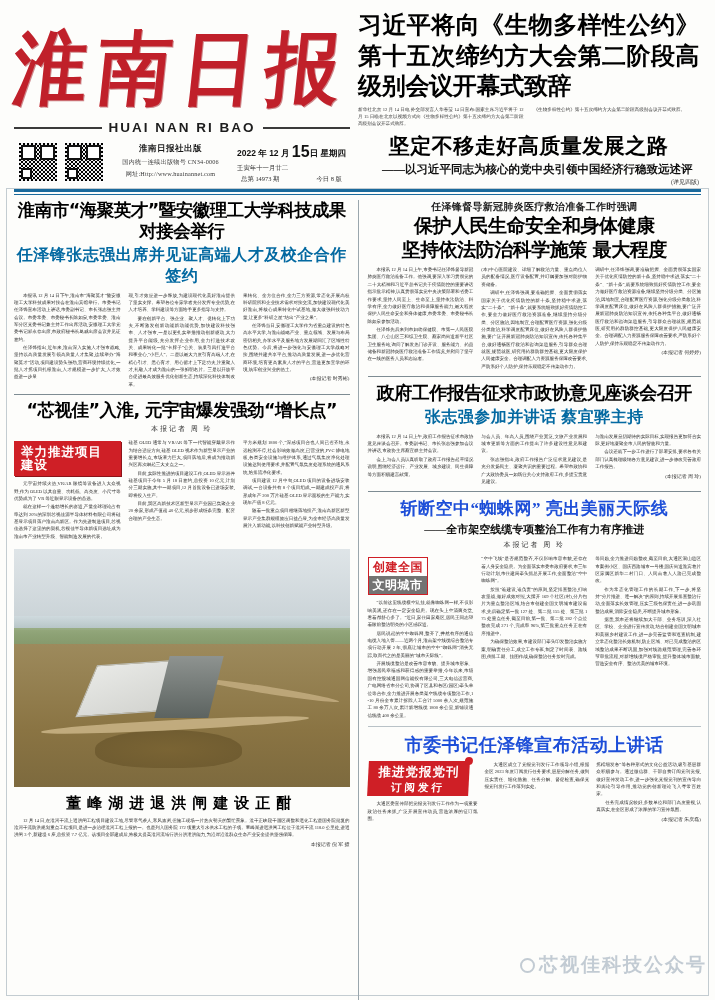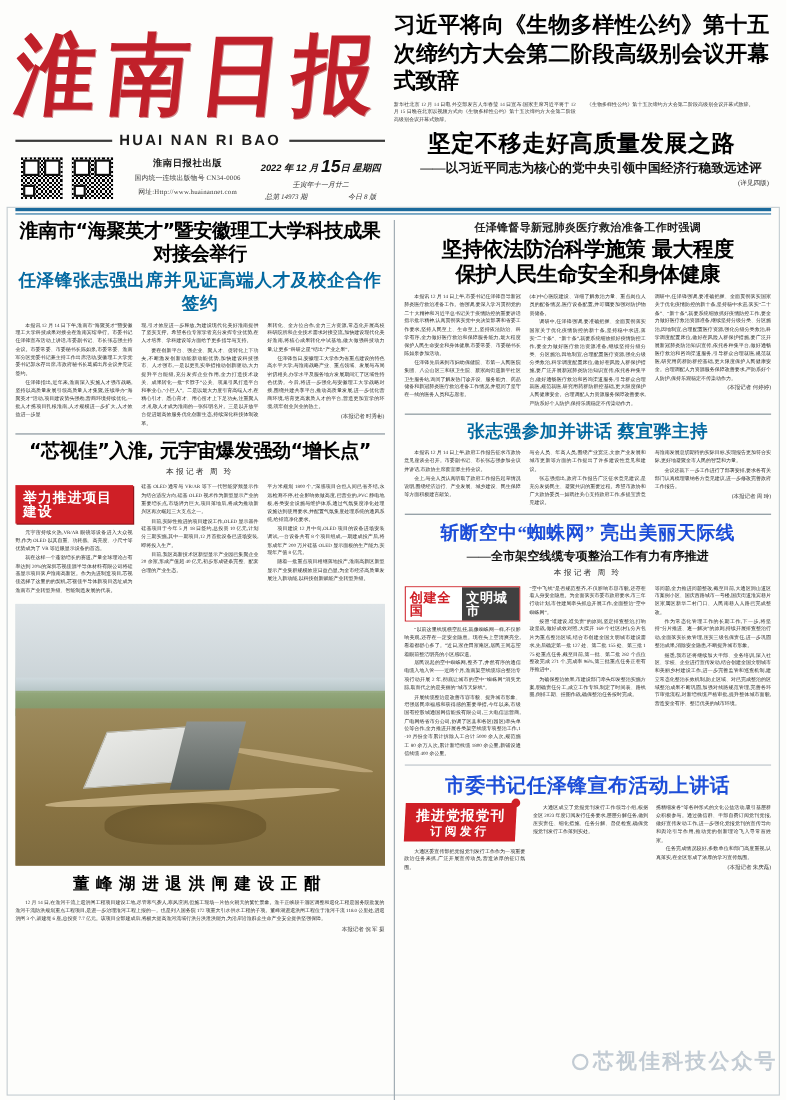--- a/index.html
+++ b/index.html
@@ -88,41 +88,40 @@
   }
   .pub-center {
     flex: 1 1 auto;
     text-align: center;
     padding-top: 1px;
   }
   .pub-title { font-size: 8.5px; font-weight: 700; color: #1a1a1a; letter-spacing: .5px; }
   .pub-line { font-size: 6.2px; color: #3a3a3a; margin-top: 3px; letter-spacing: .2px; }
   .pub-right {
     flex: 0 0 108px;
-    text-align: center;
+    text-align: left;
     padding-top: 1px;
-    font-style: italic;
   }
   .date-main {
     font-size: 8.5px; font-weight: 700; color: #111;
     font-family: "Liberation Sans", sans-serif;
     white-space: nowrap;
   }
   .date-main .big { font-size: 16px; font-weight: 700; vertical-align: -1px; }
   .date-lunar { font-size: 6.4px; color: #333; margin-top: 3px; }
   .date-issue { font-size: 6.4px; color: #333; margin-top: 2px; display:flex; justify-content: space-between; padding: 0 4px;}
 
   .masthead-right {
     flex: 1 1 auto;
     padding: 4px 2px 0 8px;
   }
   .lead-head {
     font-family: "DejaVu Sans", sans-serif;
     font-weight: 700;
-    font-size: 20px;
+    font-size: 24px;
     line-height: 1.28;
     letter-spacing: -.3px;
     color: #000;
     text-align: justify;
   }
   .lead-sub-cols {
     display: flex; gap: 10px;
     margin-top: 5px;
   }
   .lead-sub-cols p {
@@ -240,23 +239,24 @@
     padding: 5px 7px;
     line-height: 1;
     box-shadow: 1px 1px 0 #8d1319;
   }
   .badge-split {
     display: inline-flex; align-items: center;
     font-family: "DejaVu Sans", sans-serif;
     font-weight: 700; font-size: 12px;
     border: 1.5px solid #cf1f26;
     line-height: 1;
+    flex-direction: column;
   }
   .badge-split .w { color: #cf1f26; padding: 3px 3px 3px 4px; background:#fff; letter-spacing:.5px;}
-  .badge-split .r { color: #fff; background: #404040; padding: 3px 4px; letter-spacing:.5px;}
+  .badge-split .r { color: #fff; background: #737373; padding: 3px 4px; letter-spacing:.5px;}
 
   .banner-flag {
     position: relative;
     display: inline-block;
     background: #cf1f26;
     color: #fff;
     font-family: "DejaVu Sans", sans-serif;
     font-weight: 700;
     padding: 4px 10px 3px 10px;
     line-height: 1.15;
@@ -497,41 +497,42 @@
         <div class="photo-text">12 月 14 日,在淮河干流上退洪闸工程项目建设工地,尽管寒气袭人,寒风凛冽,但施工现场一片热火朝天的繁忙景象。淮干正峡段干涸区调整和退化工程是国务院批复的淮河干流防洪规划重点工程项目,是进一步治理淮河工程上报的一。也是列入国务院 172 项重大引水供水工程的子项。董峰湖进退洪闸工程位于淮河干流 118.0 公里处,进退洪闸 3 个,新建堤 6 座,总投资 7.7 亿元。该项目全部建成后,将极大提高淮河流域行洪分洪泄洪能力,为沿岸沿淮群众生命产业安全提供坚强保障。</div>
         <div class="sign">本报记者  倪  军  摄</div>
       </div>
 
     </div>
 
     <div class="col-right">
 
       <article>
         <h4 class="kicker">任泽锋督导新冠肺炎医疗救治准备工作时强调</h4>
+        <h2 class="head-a" style="font-size:19px;">保护人民生命安全和身体健康</h2>
         <h2 class="head-a" style="font-size:19px;margin-top:2px;">坚持依法防治科学施策  最大程度</h2>
-        <h2 class="head-a" style="font-size:19px;">保护人民生命安全和身体健康</h2>
         <div class="cols3">
           <div class="c">
             <p class="bt">本报讯  12 月 14 日上午,市委书记任泽锋督导新冠肺炎医疗救治准备工作。他强调,要深入学习贯彻党的二十大精神和习近平总书记关于疫情防控的重要讲话指示批示精神,认真贯彻落实党中央决策部署和省委工作要求,坚持人民至上、生命至上,坚持依法防治、科学有序,全力做好医疗救治和保障服务能力,最大程度保护人民生命安全和身体健康,市委常委、市委秘书长陈如泉参加活动。</p>
             <p class="bt">任泽锋先后来到市妇幼保健院、市第一人民医院集团、八公山区三和镇卫生院、蔡家岗街道新平社区卫生服务站,询问了解发热门诊开设、服务能力、药品储备和新冠肺炎医疗救治准备工作情况,并慰问了坚守在一线的医务人员和志愿者。</p>
           </div>
           <div class="c">
             <p class="bt noind">(本)中心医院建设、详细了解救治力量、重点岗位人员的配备情况,医疗设备配置,并叮嘱要加强对防护物资储备。</p>
             <p class="bt">调研中,任泽锋强调,要准确把握、全面贯彻落实国家关于优化疫情防控的新十条,坚持稳中求进,落实“二十条”、“新十条”,就要系统细致抓好疫情防控工作,要全力做好医疗救治资源准备,继续坚持分级分类、分区施治,因地制宜,合理配置医疗资源,强化分级分类救治,科学调度配置床位,做好在风险人群保护措施,要广泛开展新冠肺炎防治知识宣传,依托各种集平台,做好通畅医疗救治和咨询渠道服务,引导群众合理就医,规范就医,研究用药群防群控基础,更大限度保护人民健康安全。合理调配人力资源服务保障改善要求,严防系好个人防护,保持乐观稳定不传染动作力。</p>
           </div>
           <div class="c">
             <p class="bt noind">调研中,任泽锋强调,要准确把握、全面贯彻落实国家关于优化疫情防控的新十条,坚持稳中求进,落实“二十条”、“新十条”,就要系统细致抓好疫情防控工作,要全力做好医疗救治资源准备,继续坚持分级分类、分区施治,因地制宜,合理配置医疗资源,强化分级分类救治,科学调度配置床位,做好在风险人群保护措施,要广泛开展新冠肺炎防治知识宣传,依托各种集平台,做好通畅医疗救治和咨询渠道服务,引导群众合理就医,规范就医,研究用药群防群控基础,更大限度保护人民健康安全。合理调配人力资源服务保障改善要求,严防系好个人防护,保持乐观稳定不传染动作力。</p>
             <div class="sign">(本报记者  何婷婷)</div>
           </div>
         </div>
       </article>
 
       <div class="hr-sep"></div>
 
       <article>
+        <h2 class="head-a" style="font-size:18px;">政府工作报告征求市政协意见座谈会召开</h2>
         <h3 class="subhead">张志强参加并讲话    蔡宜骅主持</h3>
         <div class="cols3">
           <div class="c">
             <p class="bt">本报讯  12 月 14 日上午,政府工作报告征求市政协意见座谈会召开。市委副书记、市长张志强参加会议并讲话,市政协主席蔡宜骅主持会议。</p>
             <p class="bt">会上,与会人员认真听取了政府工作报告起草情况说明,围绕经济运行、产业发展、城乡建设、民生保障等方面积极建言献策。</p>
           </div>
           <div class="c">
             <p class="bt noind">与会人员、年高人员,围绕产业宽泛,文旅产业发展和城市更新等方面的工作提出了许多建设性意见和建议。</p>
             <p class="bt">张志强指出,政府工作报告广泛征求意见建议,是充分发扬民主、凝聚共识的重要过程。希望市政协和广大政协委员一如既往关心支持政府工作,多提宝贵意见建议。</p>
           </div>

